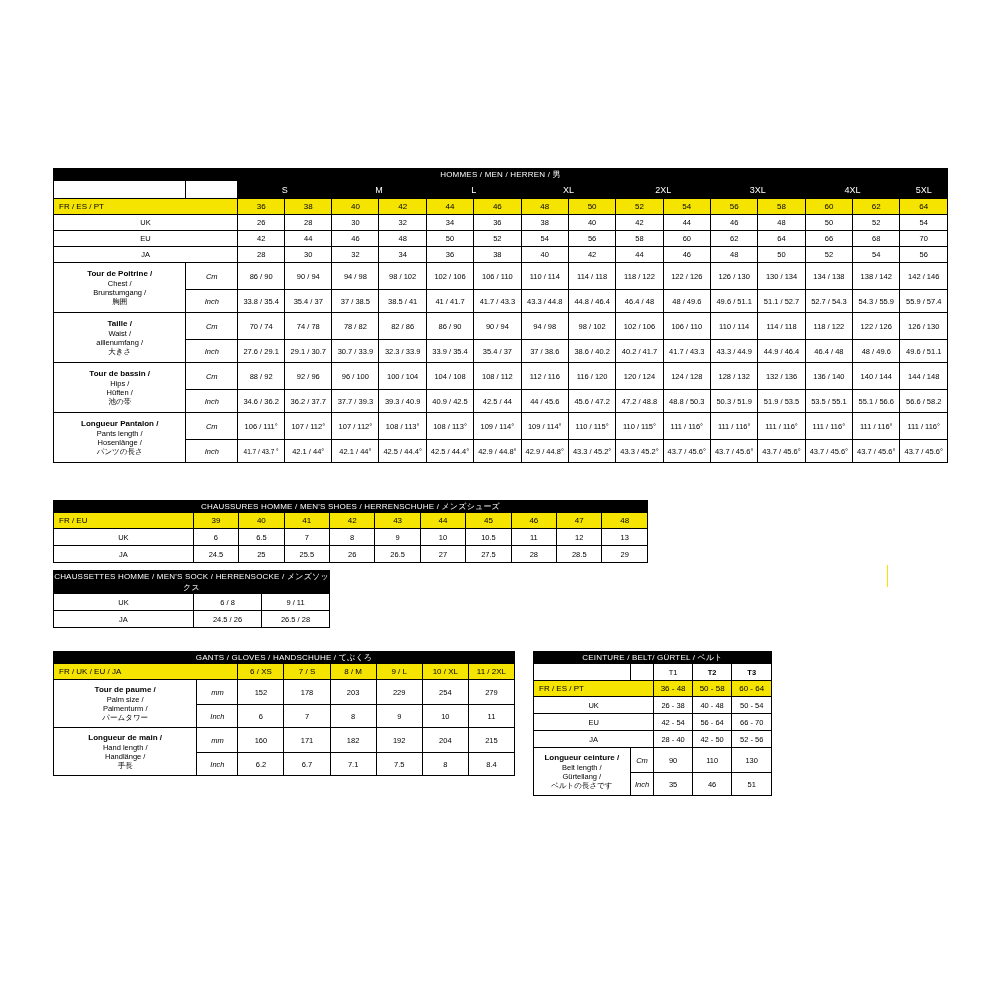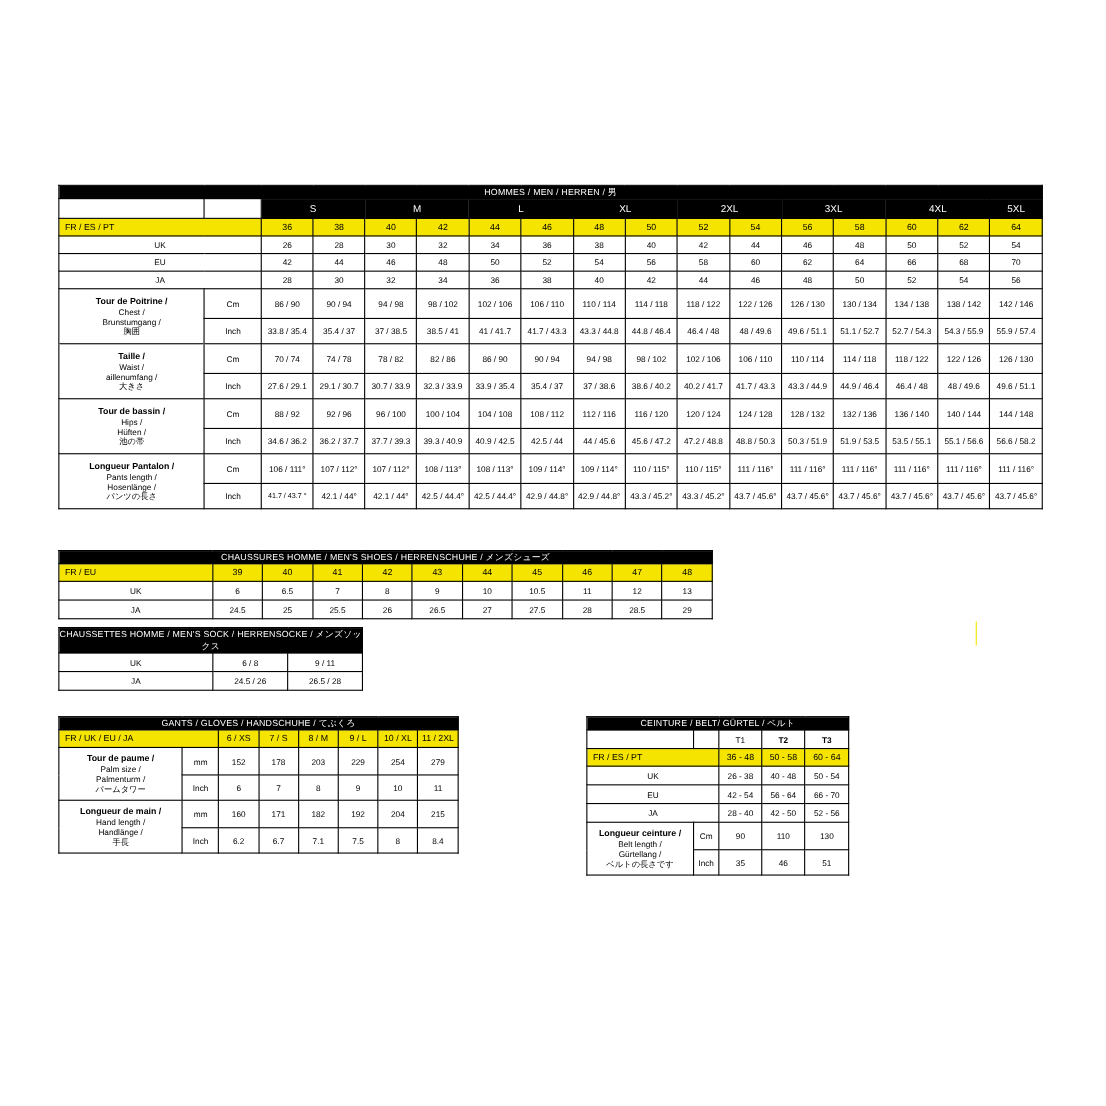--- a/index.html
+++ b/index.html
@@ -10,21 +10,21 @@
   .tbl{position:absolute;border:1px solid #000;background:#fff;}
   .tbl td,.tbl th{border:1px solid #000;padding:0;text-align:center;vertical-align:middle;font-weight:normal;}
 
   .banner{background:#000;color:#fff;text-align:left;padding:3px 6px;font-size:8px;letter-spacing:.2px;}
 
   .yellow{background:#f5e400;font-weight:bold;font-size:8px;}
   .yellow.left{text-align:left;padding-left:5px;}
   .grp{background:#000;color:#fff;font-weight:bold;font-size:9px;}
   .lbl{text-align:left;padding:3px 5px;font-size:7.5px;line-height:1.22;}
   .lbl b{font-size:8px;}
-  .unit{font-size:7.5px;font-weight:bold;}
+  .unit{font-size:7.5px;font-weight:bold;font-style:italic;}
   .val{font-size:7.5px;}
   .rowlbl{text-align:left;padding-left:5px;font-size:7.5px;}
   .noborder-bottom{border-bottom:none !important;}
 
   
   .tick{position:absolute;width:1px;height:22px;background:#f5e400;}
 </style>
 </head>
 <body>
 
@@ -389,21 +389,21 @@
         <td class="val">9 / 11</td>
       </tr>
       <tr>
         <td class="rowlbl" style="height:16px">JA</td>
         <td class="val">24.5 / 26</td>
         <td class="val">26.5 / 28</td>
       </tr>
     </tbody>
   </table>
 
-  <table class="tbl" id="gloves-table" style="left:53px;top:651px;width:364px;">
+  <table class="tbl" id="gloves-table" style="left:53px;top:651px;width:462px;">
     <colgroup>
       <col style="width:140px">
         <col style="width:40px">
       <col style="width:45px">
         <col style="width:45px">
         <col style="width:45px">
       <col style="width:45px">
         <col style="width:45px">
         <col style="width:45px">
     </colgroup>

